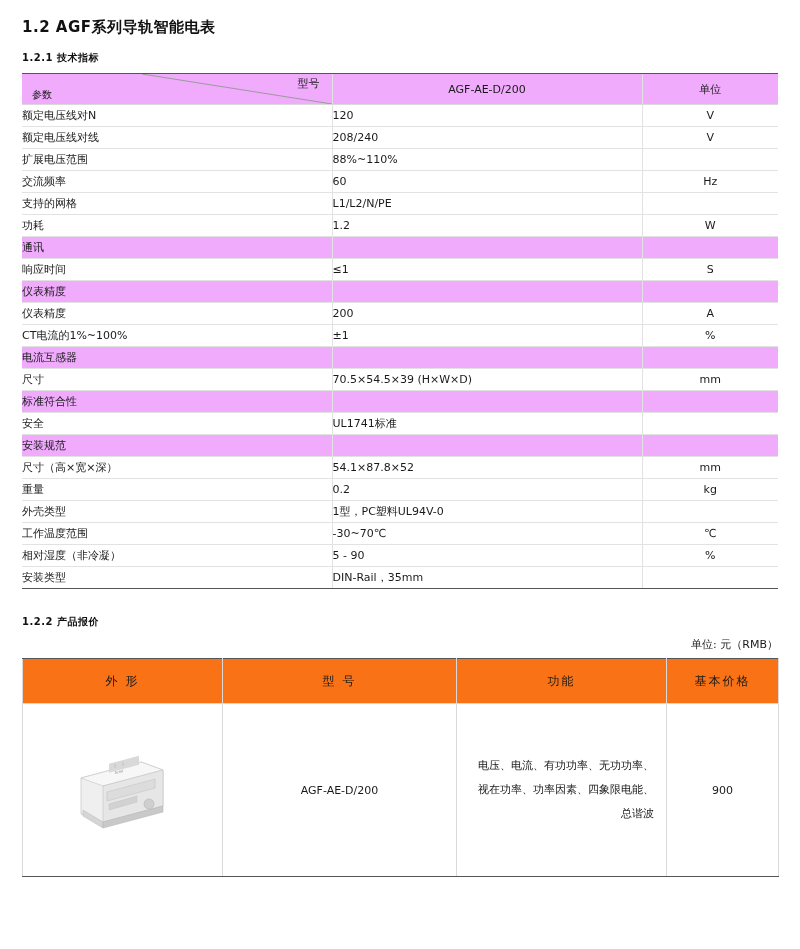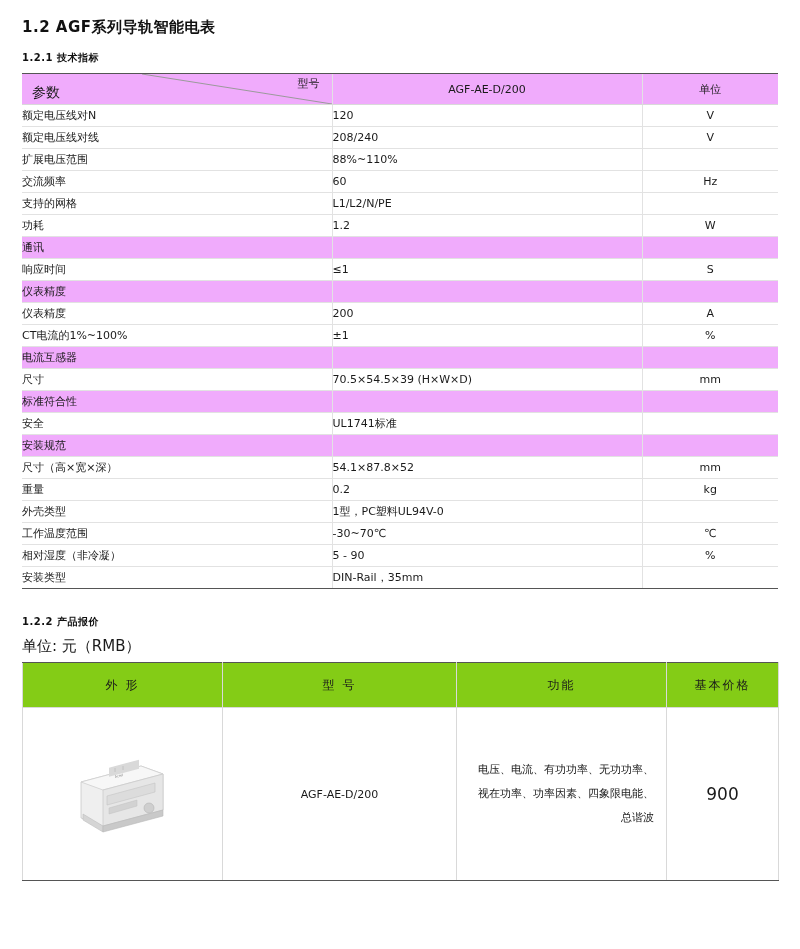--- a/index.html
+++ b/index.html
@@ -89,42 +89,42 @@
   .diag .lbl-model {
     position: absolute;
     right: 12px;
     top: 2px;
     font-size: 11px;
   }
   .diag .lbl-param {
     position: absolute;
     left: 10px;
     bottom: 2px;
-    font-size: 14px;
+    font-size: 10px;
   }
 
   .unit-note {
     width: 756px;
-    text-align: left;
-    font-size: 15px;
+    text-align: right;
+    font-size: 11px;
     margin: 0 0 6px 0;
   }
 
   table.price {
     width: 756px;
     border-collapse: collapse;
     font-size: 11px;
     table-layout: fixed;
   }
   table.price col.p1 { width: 200px; }
   table.price col.p2 { width: 234px; }
   table.price col.p3 { width: 210px; }
   table.price col.p4 { width: 112px; }
   table.price th {
-    background: #84cc16;
+    background: #f97316;
     border: 1px solid #d9d9d9;
     border-top: 1px solid #555;
     height: 42px;
     font-weight: normal;
     font-size: 12px;
     letter-spacing: 2px;
   }
   table.price td {
     border: 1px solid #d9d9d9;
     height: 170px;
@@ -138,21 +138,21 @@
     line-height: 2.2;
     margin-left: 38px;
   }
   .meter {
     width: 120px;
     height: 84px;
     margin: 0 auto;
     position: relative;
   }
   .meter svg { display: block; }
-  .price-val { font-size: 17px; }
+  .price-val { font-size: 11px; }
 </style>
 </head>
 <body>
 
 <div class="page">
 
   <h2 class="h2">1.2  AGF系列导轨智能电表</h2>
   <h3 class="h3">1.2.1  技术指标</h3>
 
   <table class="spec">

